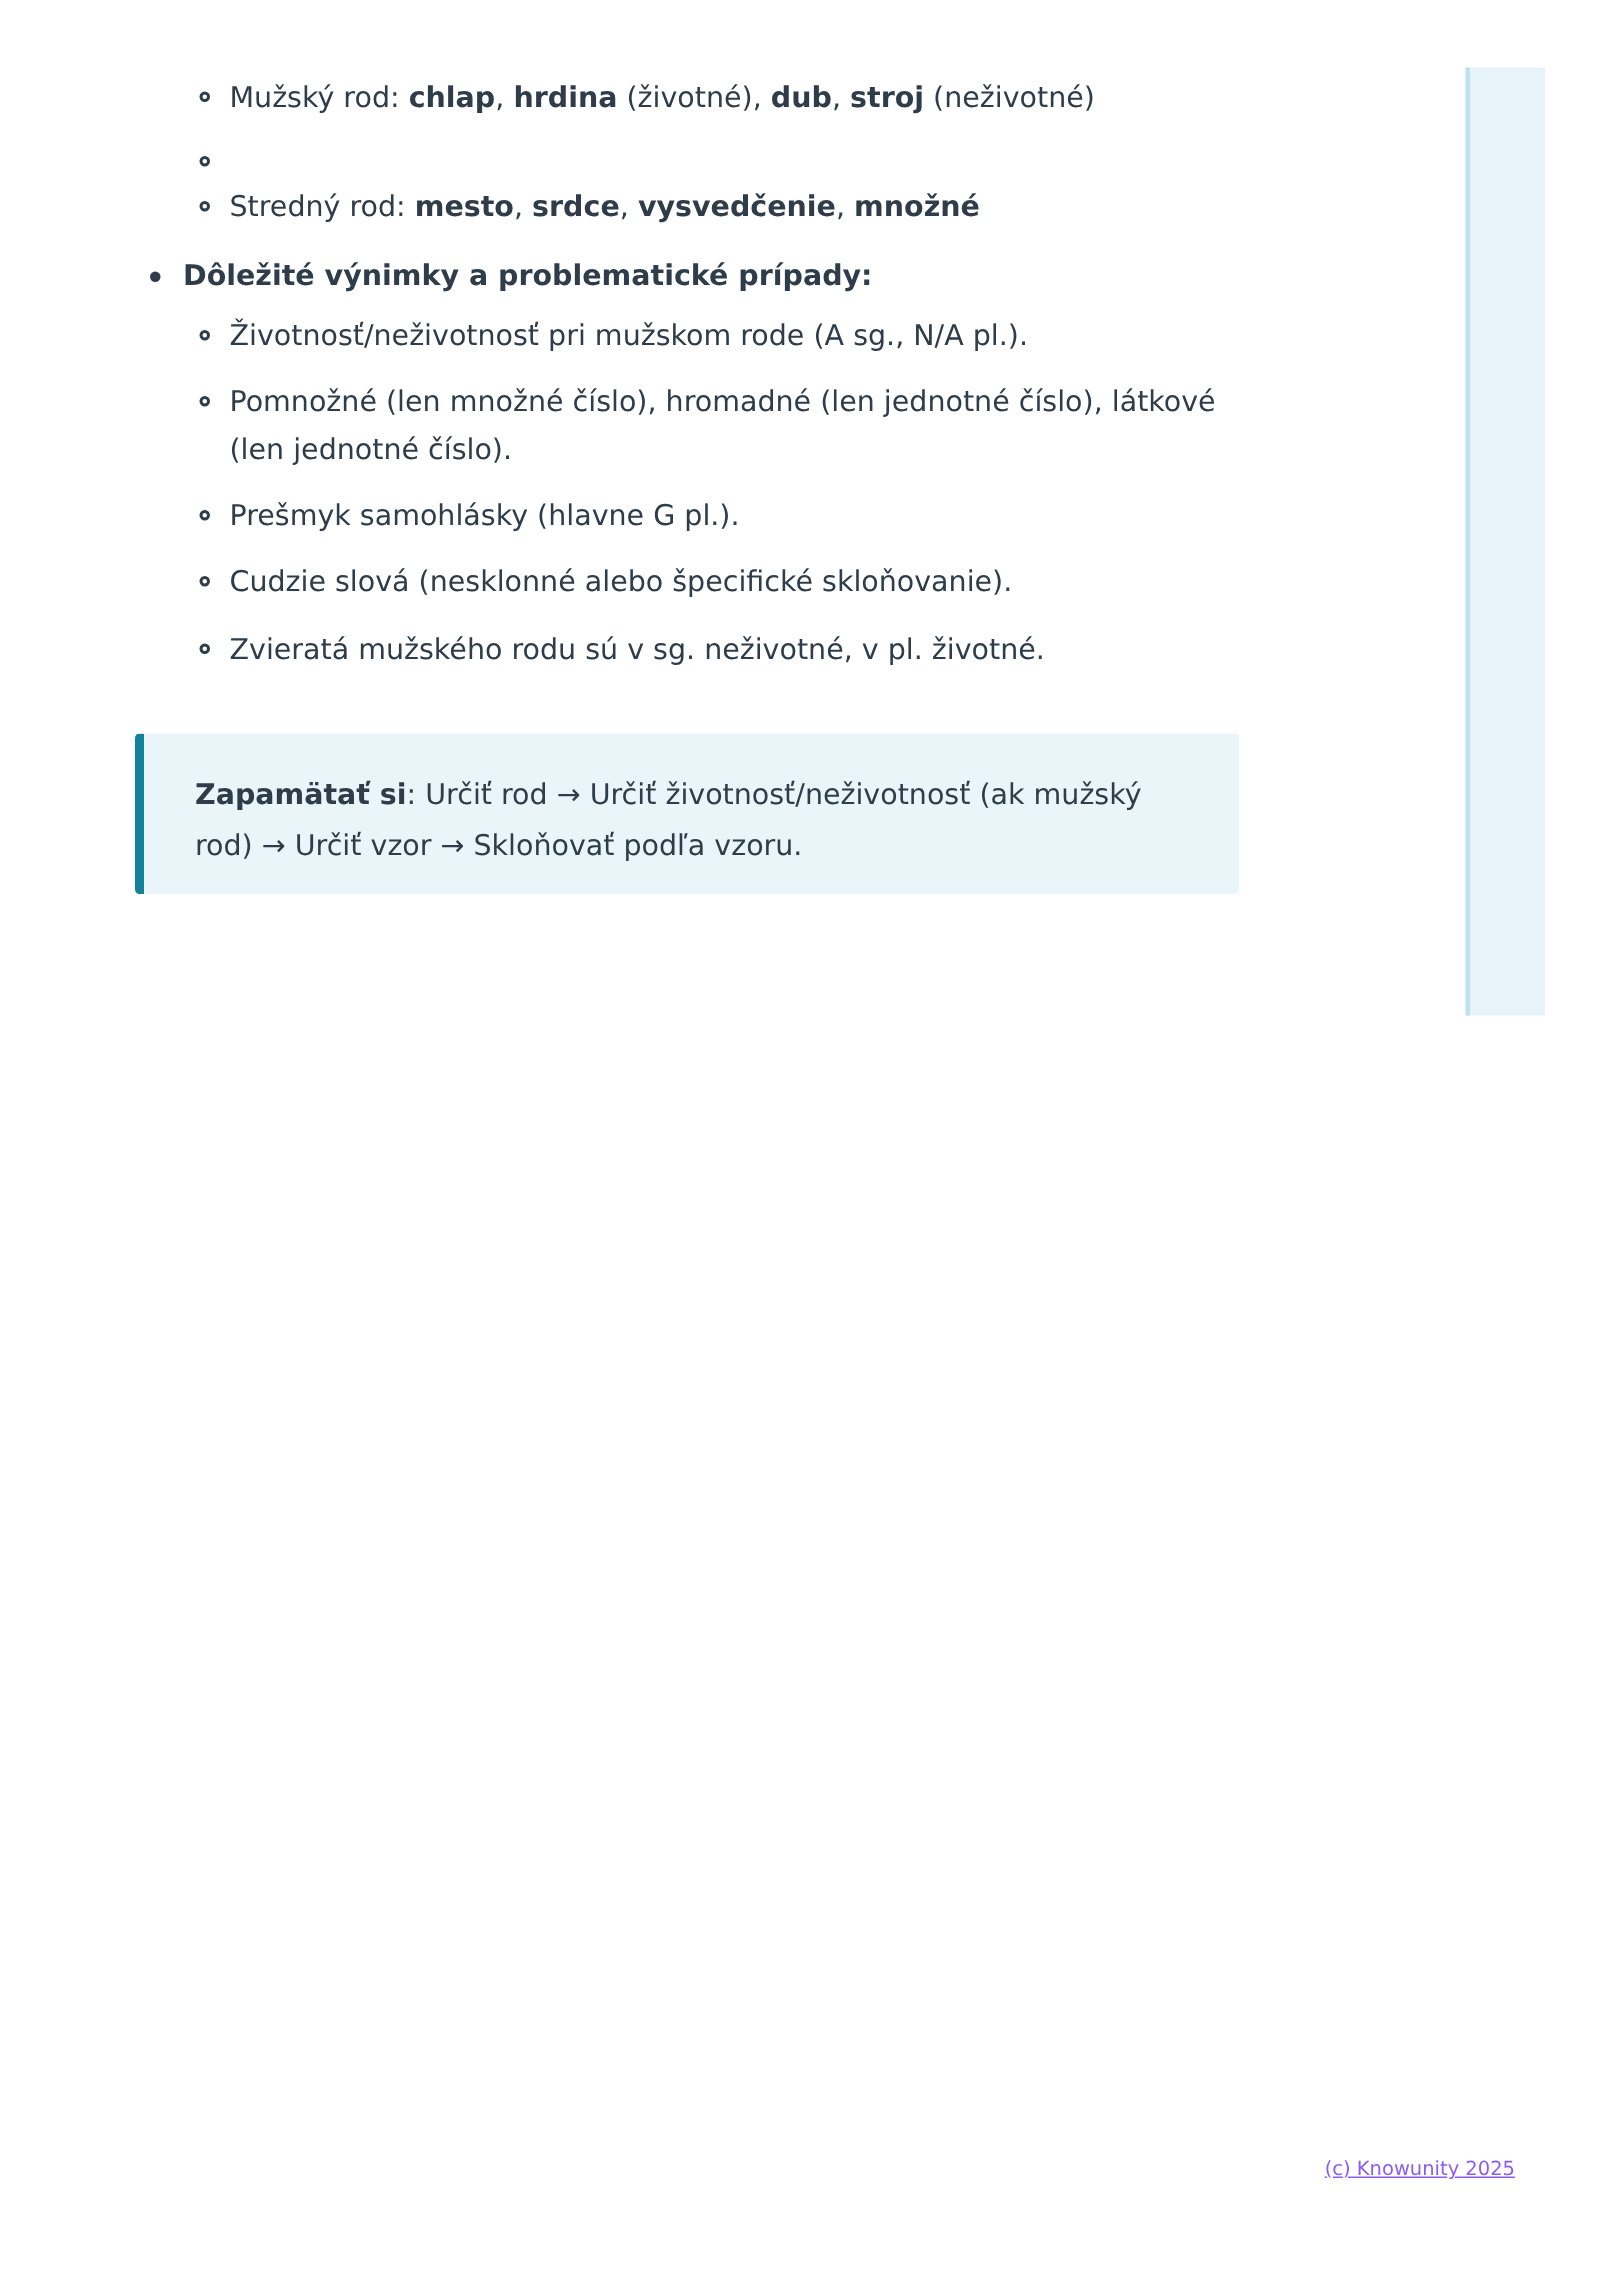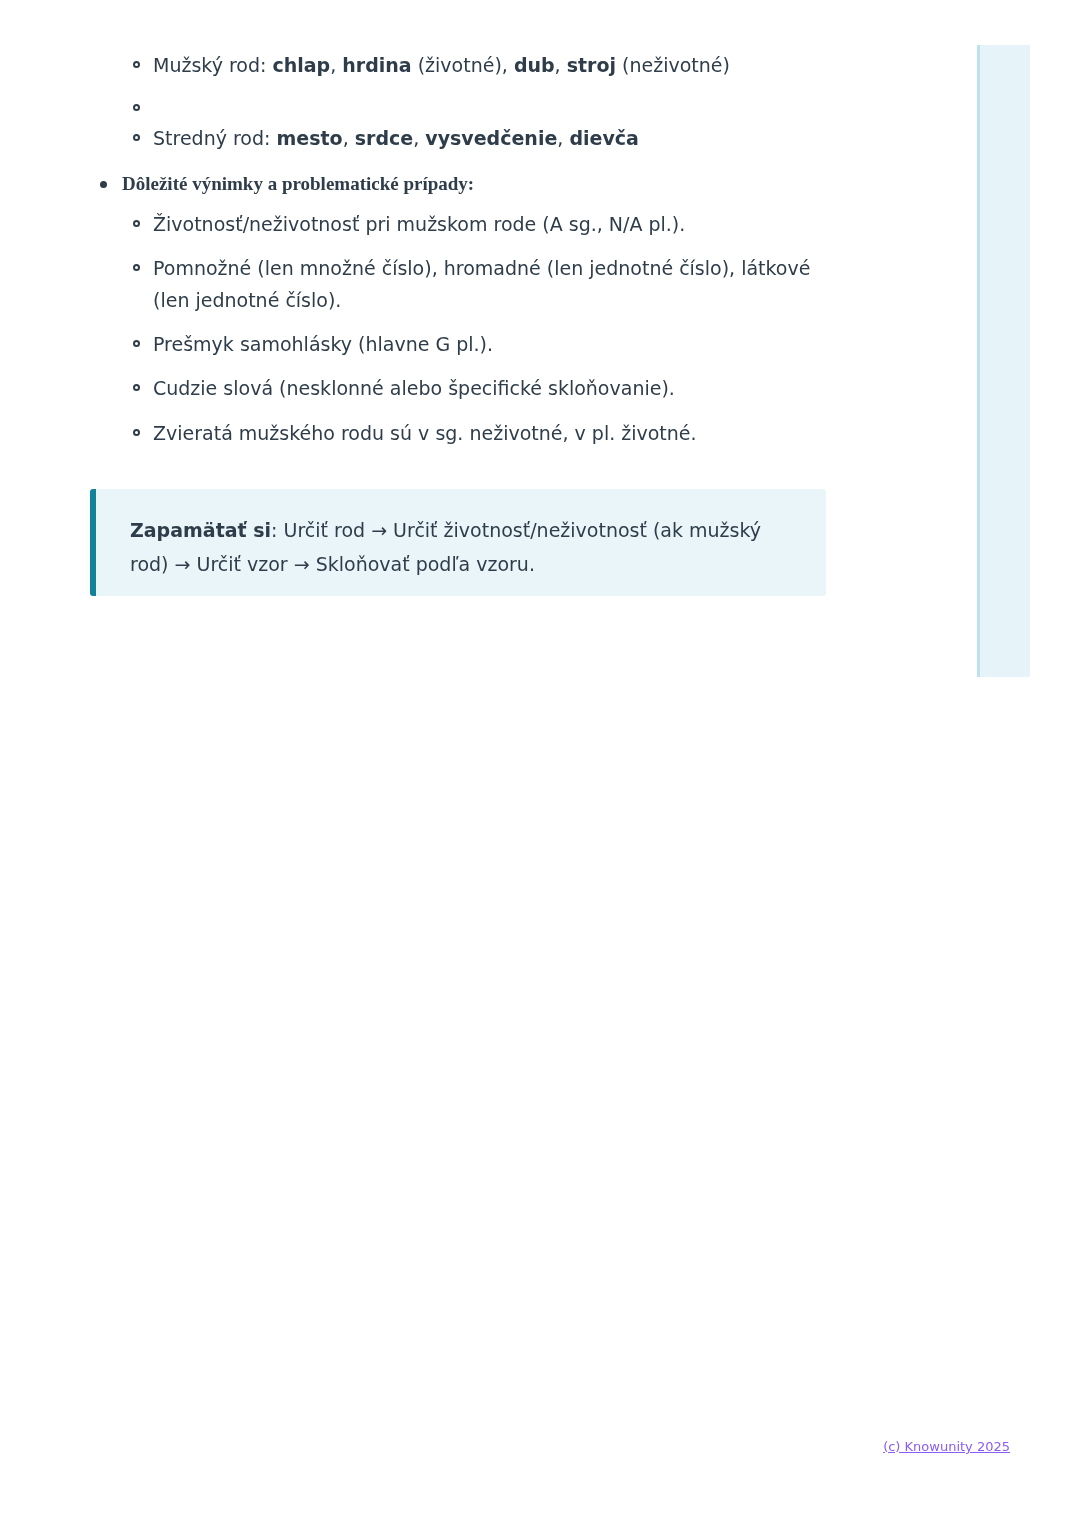--- a/index.html
+++ b/index.html
@@ -24,21 +24,21 @@
     margin-top:11px; margin-right:13px;
   }
   .disc {
     flex:0 0 auto; width:7px; height:7px;
     background:#2e3d49; border-radius:50%;
     margin-top:12px; margin-right:15px;
   }
   .top-list { margin-left:33px; }
   .top-list li { margin-bottom:12px; }
   .section-row { display:flex; align-items:flex-start; margin-top:14px; margin-bottom:10px; }
-  .section-title { font-size:19px; font-weight:bold; line-height:1.6;font-family:Liberation Serif, serif; }
+  .section-title { font-size:19px; font-weight:bold; line-height:1.6; }
   .sub-list { margin-left:33px; }
   .sub-list li { margin-bottom:13px; }
   .callout {
     margin-top:40px;
     margin-left:-10px;
     width:736px;
     background:#e9f5f9;
     border-left:6px solid #12829a;
     border-radius:3px;
     padding:24px 36px 14px 34px;
@@ -69,21 +69,21 @@
     <ul class="top-list" id="gender-list">
         <li>
           <span class="ring"></span>
           <span class="txt"><span>Mužský rod: </span><span class="bold">chlap</span><span>, </span><span class="bold">hrdina</span><span> (životné), </span><span class="bold">dub</span><span>, </span><span class="bold">stroj</span><span> (neživotné)</span></span>
         </li>
         <li>
           <span class="ring"></span>
         </li>
         <li>
           <span class="ring"></span>
-          <span class="txt"><span>Stredný rod: </span><span class="bold">mesto</span><span>, </span><span class="bold">srdce</span><span>, </span><span class="bold">vysvedčenie</span><span>, </span><span class="bold">dievča</span></span>
+          <span class="txt"><span>Stredný rod: </span><span class="bold">mesto</span><span>, </span><span class="bold">srdce</span><span>, </span><span class="bold">vysvedčenie</span><span>, </span><span class="bold">množné</span></span>
         </li>
       </ul>
 
     <div class="section-row">
       <span class="disc"></span>
       <span class="section-title">Dôležité výnimky a problematické prípady:</span>
     </div>
 
     <ul class="sub-list" id="exception-list">
         <li>

